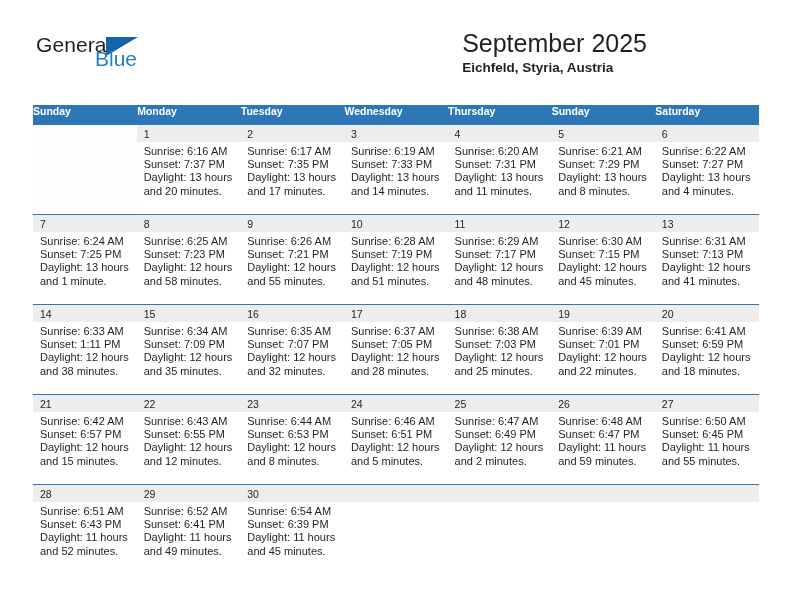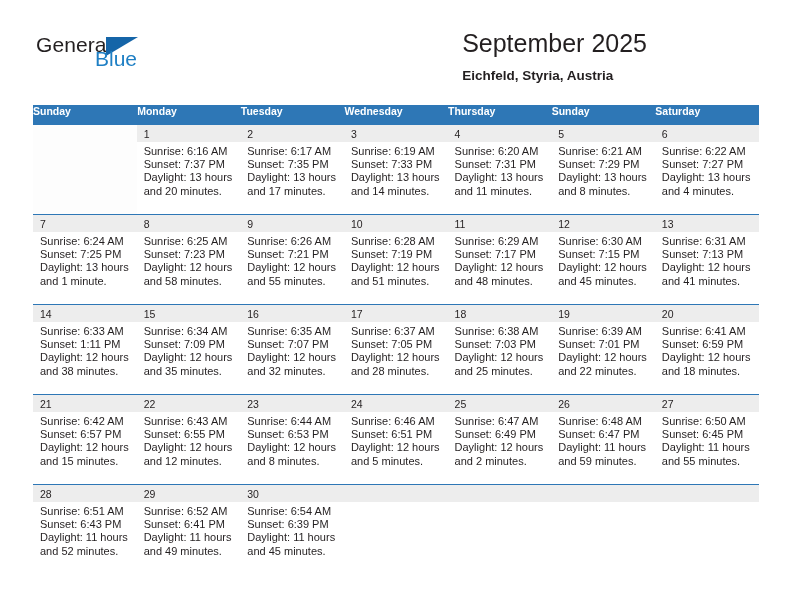--- a/index.html
+++ b/index.html
@@ -77,21 +77,21 @@
     color: #231f20;
     line-height: 30px;
     margin: 0;
     white-space: nowrap;
   }
   .cal-subtitle {
     font-size: 13.5px;
     font-weight: bold;
     color: #231f20;
     line-height: 20px;
-    margin: 8px 0 0 0;
+    margin: 0 0 0 0;
     white-space: nowrap;
   }
 
   
   .calendar {
     position: absolute;
     left: 33px;
     top: 105px;
     width: 726px;
     border-collapse: collapse;

